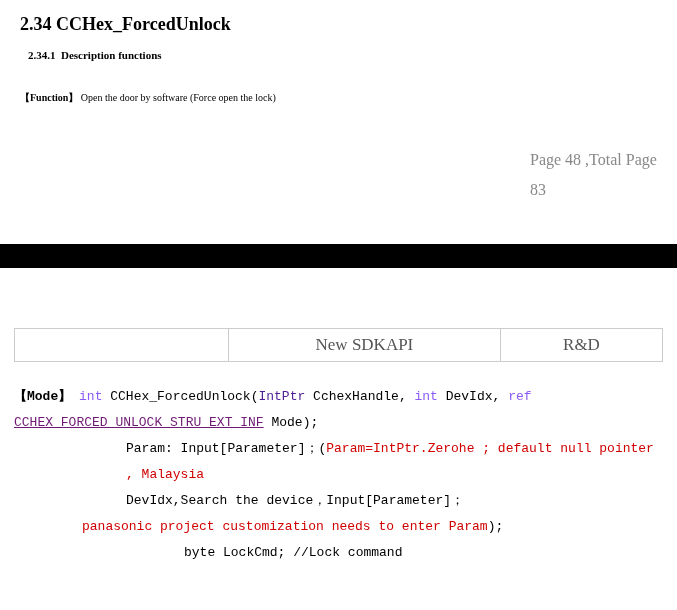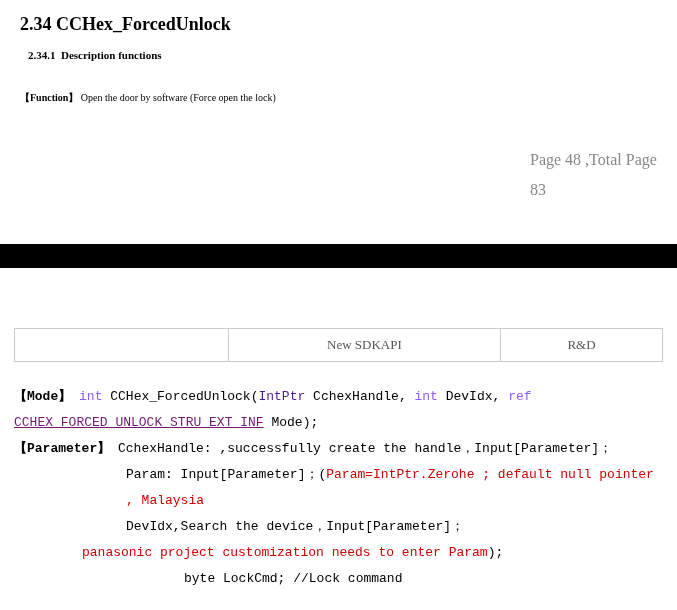--- a/index.html
+++ b/index.html
@@ -47,21 +47,21 @@
     padding: 60px 14px 20px 14px;
   }
   table.hdr {
     width: 100%;
     border-collapse: collapse;
   }
   table.hdr td {
     border: 1px solid #ccc;
     height: 30px;
     text-align: center;
-    font-size: 13px;
+    font-size: 17px;
     color: #555;
   }
   .code {
     font-family: Consolas, "Courier New", monospace;
     font-size: 13px;
     line-height: 2.0;
     margin-top: 22px;
   }
   .kw-blue { color: #8b5cf6; }
   .type-teal { color: #4c1d95; }
@@ -116,23 +116,20 @@
 
     <div>
       <span class="bold">【Mode】</span>
       <span class="kw-blue">int</span><span> CCHex_ForcedUnlock(</span><span class="type-teal">IntPtr</span><span> CchexHandle, </span><span class="kw-blue">int</span><span> DevIdx, </span><span class="kw-blue">ref</span>
     </div>
 
     <div>
       <span class="link-blue">CCHEX_FORCED_UNLOCK_STRU_EXT_INF</span><span> Mode);</span>
     </div>
 
-    <div>
-      <span class="bold">【Parameter】</span><span> CchexHandle: ,successfully create the handle，Input[Parameter]；</span>
-    </div>
 
     <span class="indent1">
       <span>Param:       Input[Parameter]；(</span><span class="red">Param=IntPtr.Zerohe ; default null pointer , Malaysia</span>
     </span>
 
     <span class="indent1">DevIdx,Search the  device，Input[Parameter]；</span>
 
     <span class="indent0">
       <span class="red">panasonic project customization needs to enter Param</span><span>);</span>
     </span>

